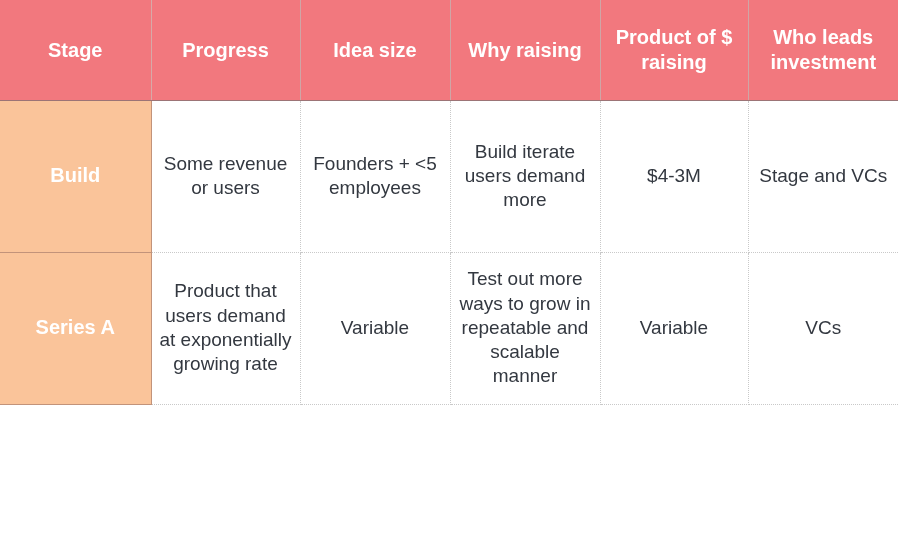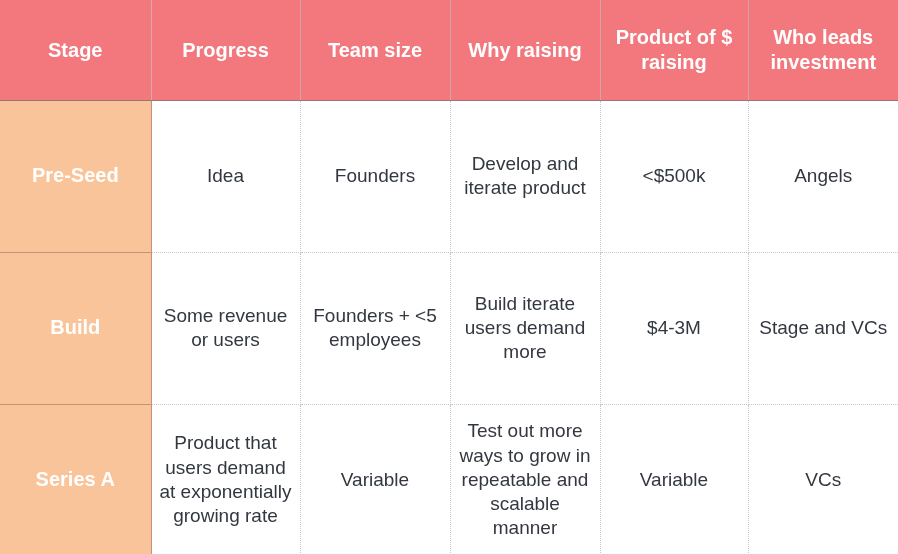--- a/index.html
+++ b/index.html
@@ -92,36 +92,28 @@
         <col class="c-team">
       <col class="c-why">
         <col class="c-amount">
         <col class="c-who">
     </colgroup>
 
     <thead>
       <tr>
         <th class="head-stage">Stage</th>
         <th>Progress</th>
-        <th>Team size</th>
+        <th>Idea size</th>
         <th>Why raising</th>
         <th>Product of $ raising</th>
         <th>Who leads investment</th>
       </tr>
     </thead>
 
     <tbody>
-      <tr>
-        <td class="stage-cell">Pre-Seed</td>
-        <td>Idea</td>
-        <td>Founders</td>
-        <td>Develop and iterate product</td>
-        <td>&lt;$500k</td>
-        <td>Angels</td>
-      </tr>
 
       <tr>
         <td class="stage-cell">Build</td>
         <td>Some revenue or users</td>
         <td>Founders + &lt;5 employees</td>
         <td>Build iterate users demand more</td>
         <td>$4-3M</td>
         <td>Stage and VCs</td>
       </tr>
 

